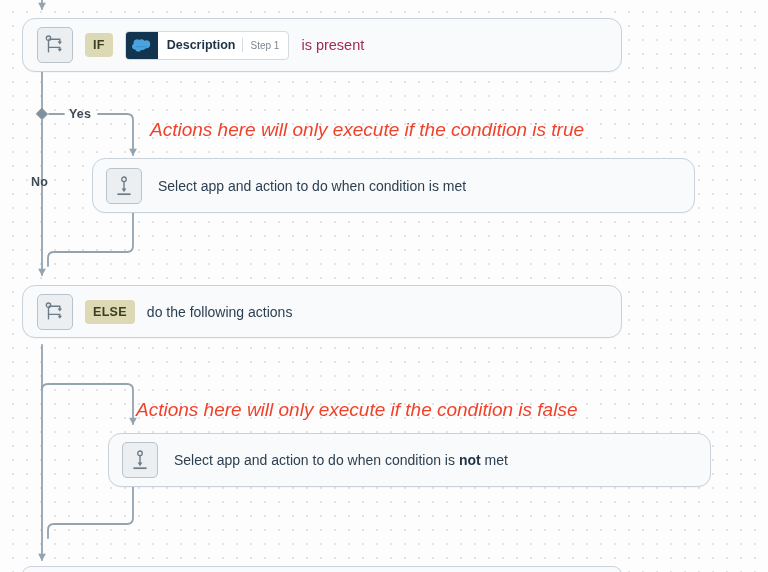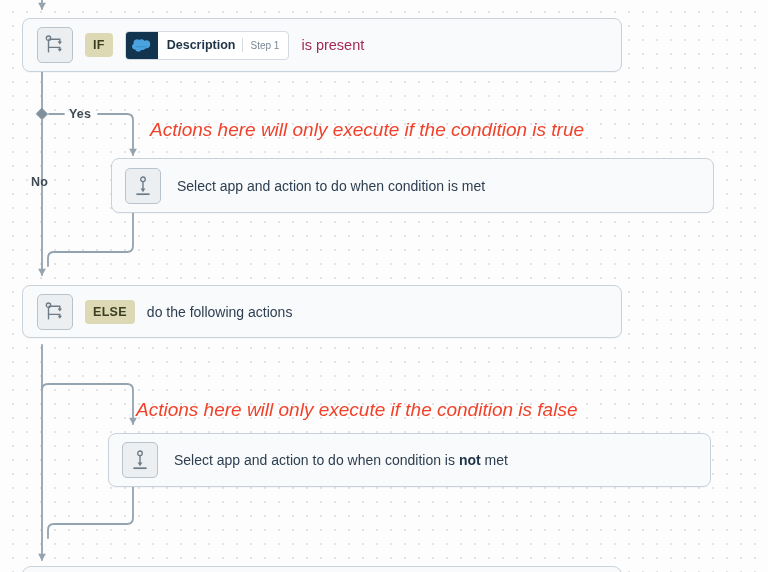--- a/index.html
+++ b/index.html
@@ -34,21 +34,21 @@
     height: 572px;
     pointer-events: none;
   }
 
   
   .node-card {
     position: absolute;
     box-sizing: border-box;
     background: #f9fafb;
     border: 1px solid #c9d2da;
-    border-radius: 8px;
+    border-radius: 13px;
     display: flex;
     align-items: center;
     box-shadow: 0 1px 0 rgba(16,32,48,0.03);
   }
 
   
   .icon-tile {
     width: 34px;
     height: 34px;
     min-width: 34px;
@@ -217,21 +217,21 @@
       </span>
     </span>
     <span class="operator-text">is present</span>
   </div>
 
   <span class="branch-label" style="left:69px; top:107px;">Yes</span>
   <span class="branch-label" style="left:31px; top:175px;">No</span>
 
   <span class="annotation" style="left:150px; top:119px;">Actions here will only execute if the condition is true</span>
 
-  <div class="node-card" style="left:111px; top:158px; width:603px; height:55px; padding:0 13px; gap:16px;">
+  <div class="node-card" style="left:92px; top:158px; width:603px; height:55px; padding:0 13px; gap:16px;">
     <span class="icon-tile">
       <svg width="20" height="22" viewBox="0 0 20 22">
         <circle cx="10" cy="4.3" r="2.3" fill="none" stroke="#6d7b87" stroke-width="1.3"></circle>
         <path d="M10 6.6 L10 14.6" stroke="#6d7b87" stroke-width="1.4"></path>
         <path d="M7.6 13.4 L12.4 13.4 L10 17.2 Z" fill="#6d7b87"></path>
         <path d="M3.4 19.2 L16.6 19.2" stroke="#6d7b87" stroke-width="1.7"></path>
       </svg>
     </span>
     <span class="card-label">
       <span>Select app and action to do when condition is met</span>

